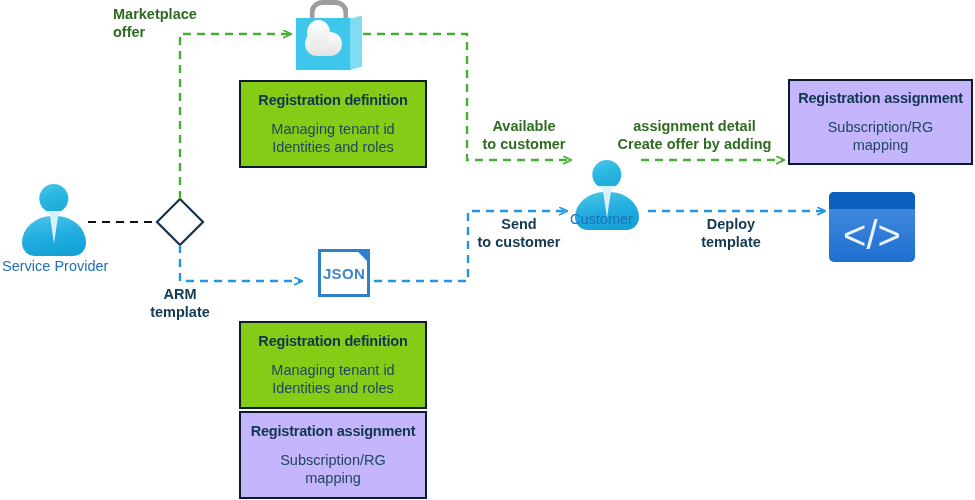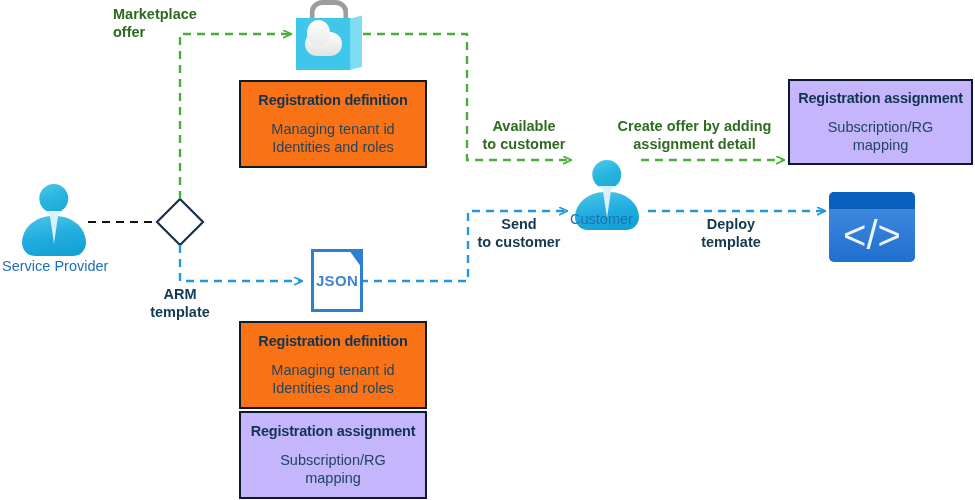--- a/index.html
+++ b/index.html
@@ -5,21 +5,21 @@
   html,body{margin:0;padding:0;background:#ffffff;}
   body{width:975px;height:500px;font-family:"Liberation Sans",sans-serif;}
   #stage{position:relative;width:975px;height:500px;overflow:hidden;background:#fff;}
   #wires{position:absolute;left:0;top:0;width:975px;height:500px;}
 
   .box{position:absolute;border:2px solid #0d1a2b;box-sizing:border-box;
        display:flex;flex-direction:column;align-items:center;justify-content:center;}
   .box .bt{font-weight:bold;font-size:14.5px;color:#12354f;letter-spacing:-.2px;}
   .box .bl{font-size:14.5px;color:#20475f;line-height:1.25;text-align:center;}
   .box .gap{height:12px;}
-  .fill-light{background:#f97316;}
+  .fill-light{background:#84cc16;}
   .fill-mid{background:#c4b5fd;}
 
   .lbl{position:absolute;font-size:14.5px;line-height:1.22;color:#111;white-space:nowrap;}
   .green{color:#2f6b20;}
   .greenb{color:#2d6a1e;font-weight:bold;}
   .blue{color:#1f6fb8;}
   .navy{color:#14384f;}
   .navyb{color:#133a55;font-weight:bold;}
   .ctr{text-align:center;font-weight:bold;}
 
@@ -112,21 +112,21 @@
   </div>
   <div class="lbl blue" style="left:570px;top:211px;">Customer</div>
 
   <div class="bag" style="left:296px;top:0px;width:66px;height:70px;">
     <div class="handle"></div>
     <div class="front"></div>
     <div class="side"></div>
     <div class="cloud"></div>
   </div>
 
-  <div class="json" style="left:311px;top:249px;width:52px;height:63px;">
+  <div class="json" style="left:318px;top:249px;width:52px;height:48px;">
     <div class="fold"></div>
     <div class="txt">JSON</div>
   </div>
 
   <div class="code" style="left:829px;top:192px;width:86px;height:70px;">
     <div class="bar"></div>
     <div class="glyph">&lt;/&gt;</div>
   </div>
 
 
@@ -144,22 +144,22 @@
     <div>Available</div>
     <div>to customer</div>
   </div>
 
   <div class="lbl navy ctr" style="left:472px;top:216px;width:94px;">
     <div>Send</div>
     <div>to customer</div>
   </div>
 
   <div class="lbl green ctr" style="left:613px;top:118px;width:163px;">
+    <div>assignment detail</div>
     <div>Create offer by adding</div>
-    <div>assignment detail</div>
   </div>
 
   <div class="lbl navy ctr" style="left:688px;top:216px;width:86px;">
     <div>Deploy</div>
     <div>template</div>
   </div>
 
   <div class="box fill-light" style="left:239px;top:80px;width:188px;height:88px;">
     <div class="bt">Registration definition</div>
     <div class="gap"></div>

